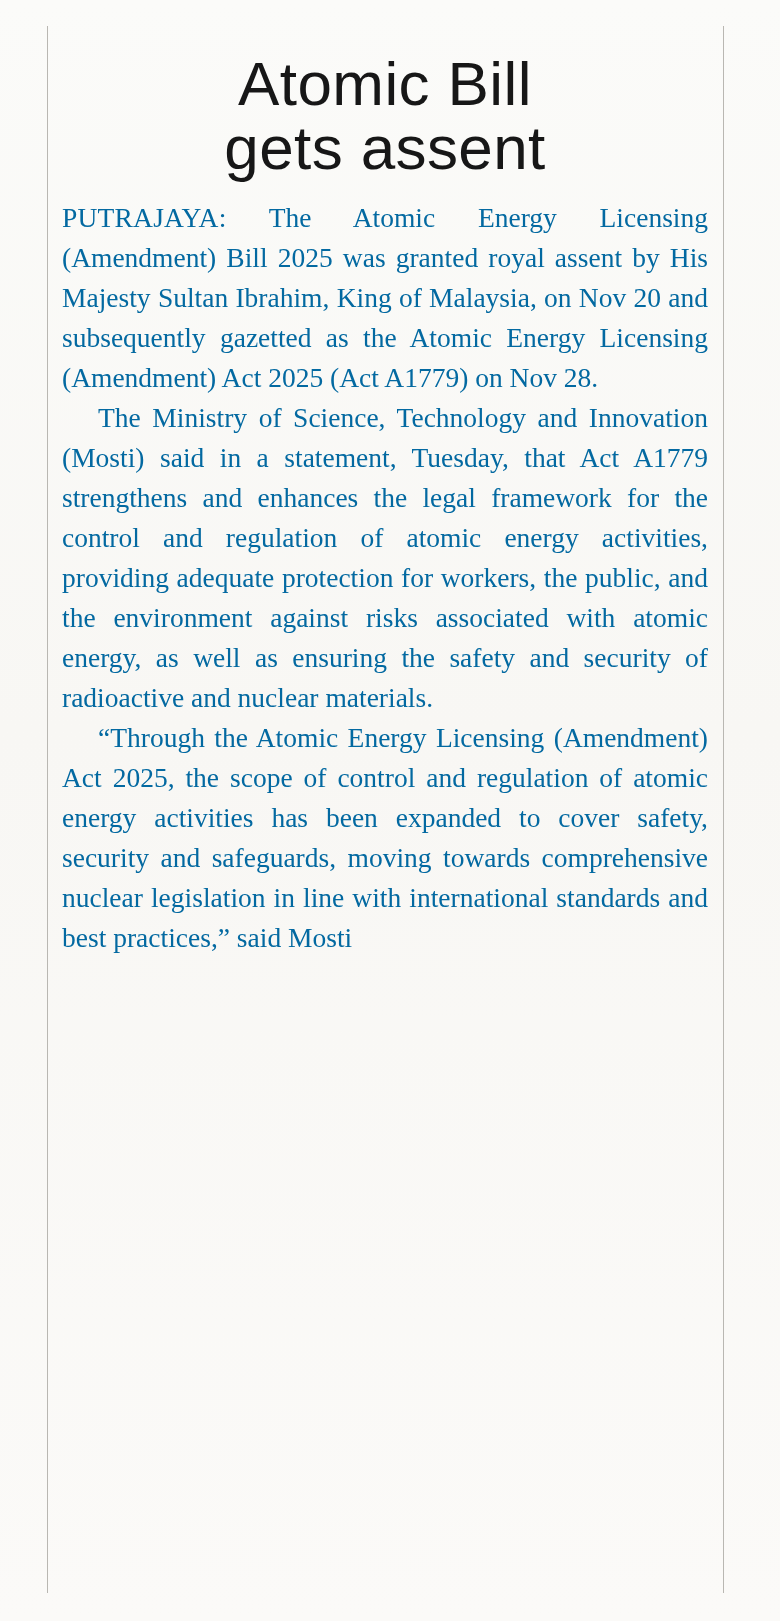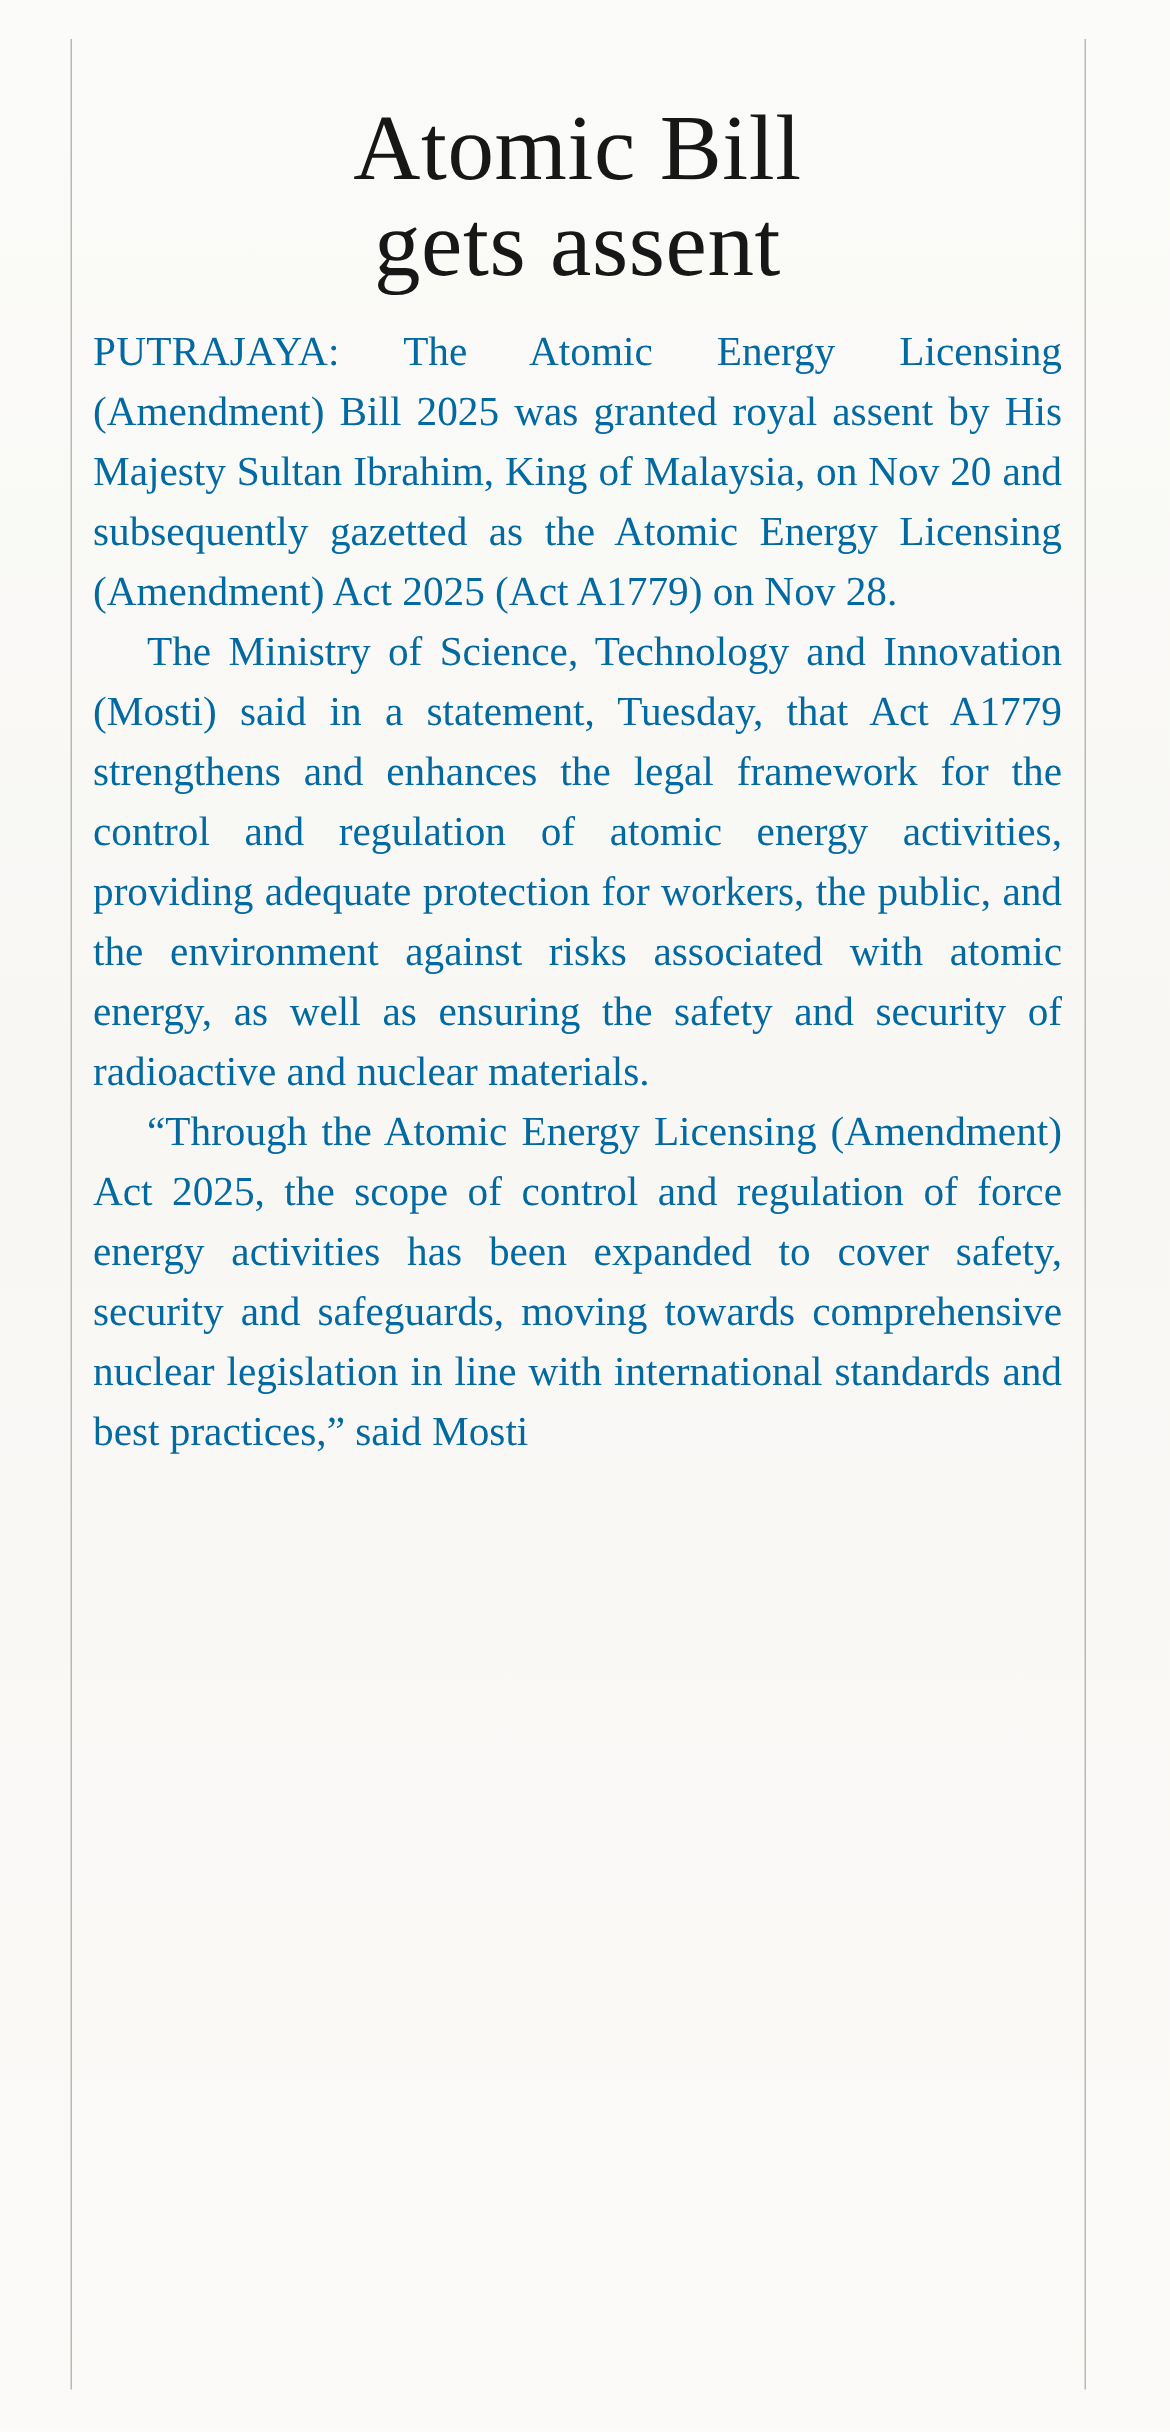--- a/index.html
+++ b/index.html
@@ -40,27 +40,27 @@
 
   .article {
     position: absolute;
     left: 62px;
     right: 72px;
     top: 52px;
   }
 
   .headline {
     text-align: center;
-    font-family: Liberation Serif, serif;
+    font-family: Liberation Sans, sans-serif;
     font-size: 62px;
     line-height: 1.03;
     font-weight: 400;
     letter-spacing: 0.4px;
     color: #171717;
-    margin: 16px 0 18px 0;
+    margin: 0 0 18px 0;
   }
   .headline .hl-line {
     display: block;
   }
 
   .body-text {
     font-family: "Liberation Serif", serif;
     font-size: 27.5px;
     line-height: 40px;
     text-align: justify;
@@ -92,17 +92,17 @@
   <div class="article">
 
     <h1 class="headline">
       <span class="hl-line">Atomic Bill</span>
       <span class="hl-line">gets assent</span>
     </h1>
 
     <div class="body-text">
       <p class="first"><span class="dateline">PUTRAJAYA:</span> <span>The Atomic Energy Licensing (Amendment) Bill 2025 was granted royal assent by His Majesty Sultan Ibrahim, King of Malaysia, on Nov 20 and subsequently gazetted as the Atomic Energy Licensing (Amendment) Act 2025 (Act A1779) on Nov 28.</span></p>
       <p>The Ministry of Science, Technology and Innovation (Mosti) said in a statement, Tuesday, that Act A1779 strengthens and enhances the legal framework for the control and regulation of atomic energy activities, providing adequate protection for workers, the public, and the environment against risks associated with atomic energy, as well as ensuring the safety and security of radioactive and nuclear materials.</p>
-      <p>“Through the Atomic Energy Licensing (Amendment) Act 2025, the scope of control and regulation of force energy activities has been expanded to cover safety, security and safeguards, moving towards comprehensive nuclear legislation in line with international standards and best practices,” said Mosti</p>
+      <p>“Through the Atomic Energy Licensing (Amendment) Act 2025, the scope of control and regulation of atomic energy activities has been expanded to cover safety, security and safeguards, moving towards comprehensive nuclear legislation in line with international standards and best practices,” said Mosti</p>
     </div>
 
   </div>
 </div>
 
 </body></html>

